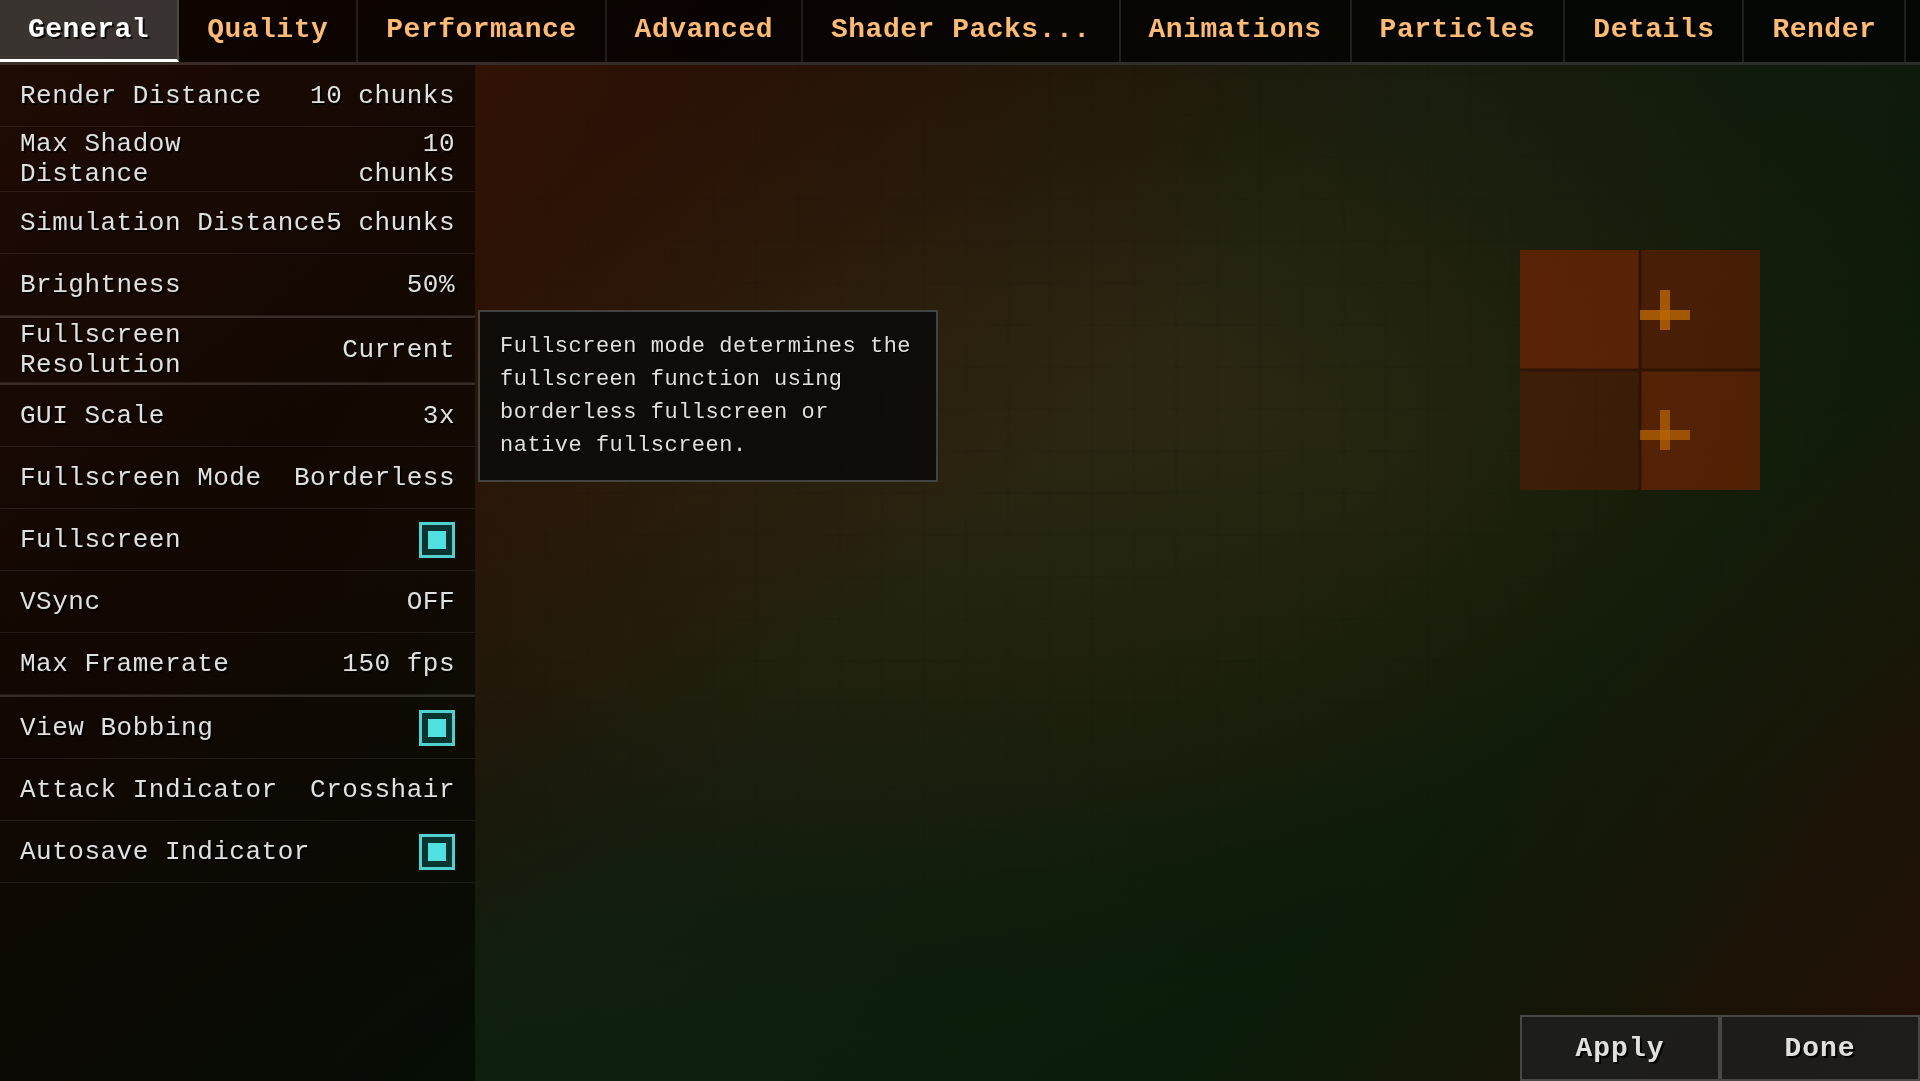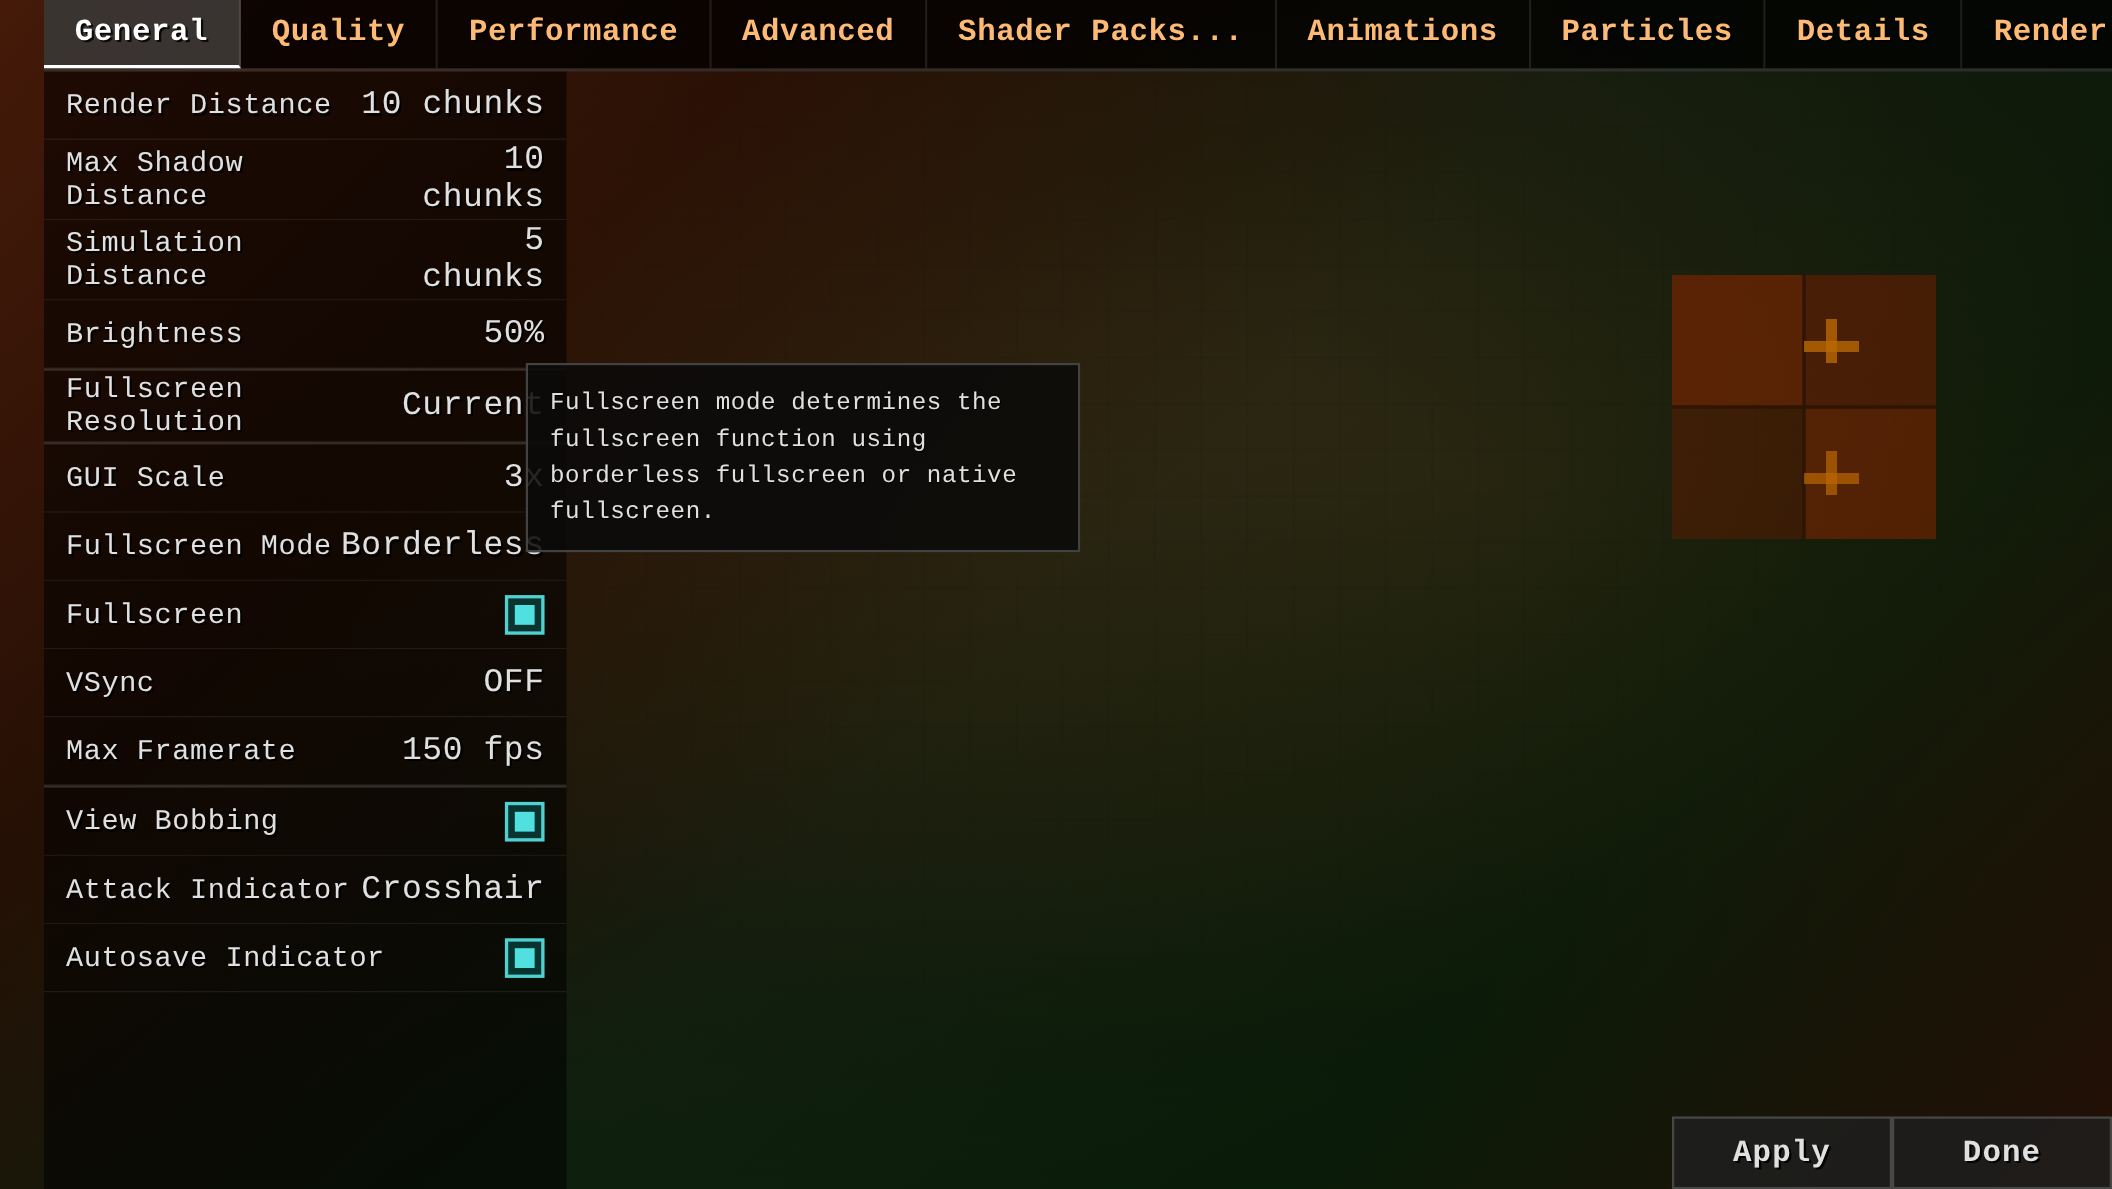--- a/index.html
+++ b/index.html
@@ -55,21 +55,20 @@
         );
     }
 
     
     .main-container {
       position: absolute;
       inset: 0;
       z-index: 1;
       display: flex;
       flex-direction: column;
-      margin-left: 40px;
     }
 
     
     .tab-bar {
       display: flex;
       flex-direction: row;
       background: rgba(0,0,0,0.6);
       border-bottom: 3px solid rgba(255,255,255,0.15);
       flex-shrink: 0;
     }
@@ -127,21 +126,21 @@
     .setting-label {
       font-family: 'Courier New', Courier, monospace;
       font-size: 26px;
       color: #e0e0e0;
       text-shadow: 2px 2px 0px rgba(0,0,0,0.9);
       letter-spacing: 0.5px;
     }
 
     .setting-value {
       font-family: 'Courier New', Courier, monospace;
-      font-size: 30px;
+      font-size: 26px;
       color: #e0e0e0;
       text-shadow: 2px 2px 0px rgba(0,0,0,0.9);
       letter-spacing: 0.5px;
       text-align: right;
     }
 
     
     .checkbox-icon {
       width: 36px;
       height: 36px;
@@ -166,26 +165,25 @@
       height: 2px;
       background: rgba(255,255,255,0.15);
       margin: 0;
     }
 
     
     .tooltip {
       position: absolute;
       top: 310px;
       left: 478px;
-      width: 504px;
+      width: 460px;
       background: rgba(10,10,10,0.88);
       border: 2px solid rgba(80,80,80,0.8);
       padding: 18px 20px;
       z-index: 10;
-      margin-top: 20px;
     }
 
     .tooltip-text {
       font-family: 'Courier New', Courier, monospace;
       font-size: 22px;
       color: #e0e0e0;
       text-shadow: 1px 1px 0px rgba(0,0,0,0.9);
       line-height: 1.5;
       letter-spacing: 0.5px;
     }

